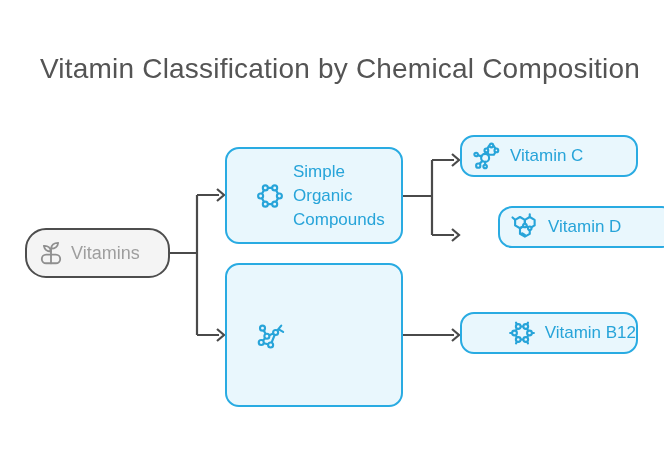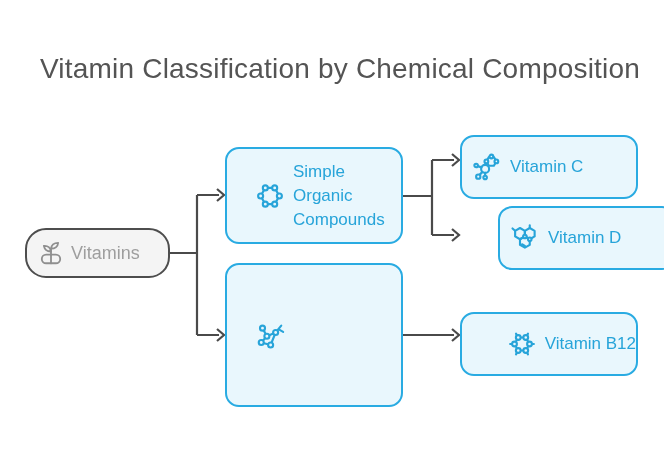--- a/index.html
+++ b/index.html
@@ -26,21 +26,21 @@
   .node.root{
     left:25px;top:228px;width:145px;height:50px;border-radius:21px;
     border-color:var(--root_border,#4d4d4d);background:var(--root_fill,#f4f4f4);
     color:var(--root_text,#9e9e9e);padding-left:11px;gap:7px;
   }
   .node.root .nlabel{font-size:18px;}
   .node.mid{padding-left:28px;gap:8px;}
   .node.mid .nlabel{width:106px;}
   .node.simple{left:225px;top:147px;width:178px;height:97px;}
   .node.complex{left:225px;top:263px;width:178px;height:144px;}
-  .node.leaf{width:178px;height:64px;left:460px;padding-left:10px;gap:8px;}
+  .node.leaf{width:178px;height:42px;left:460px;padding-left:10px;gap:8px;}
   .node.vitc{top:135px;}
   .node.vitd{top:206px;margin-left:38px;}
   .node.vitb12{top:312px;justify-content:flex-end;}
   .nicon{display:inline-flex;flex:none;}
   .nicon svg{fill:none;stroke:currentColor;stroke-width:1.7;stroke-linecap:round;stroke-linejoin:round;}
   .node.root .nicon{color:var(--root_icon,#8f8f8f);}
   .nicon .msk{fill:var(--node_fill,#e9f7fd);}
 </style>
 </head>
 <body>

